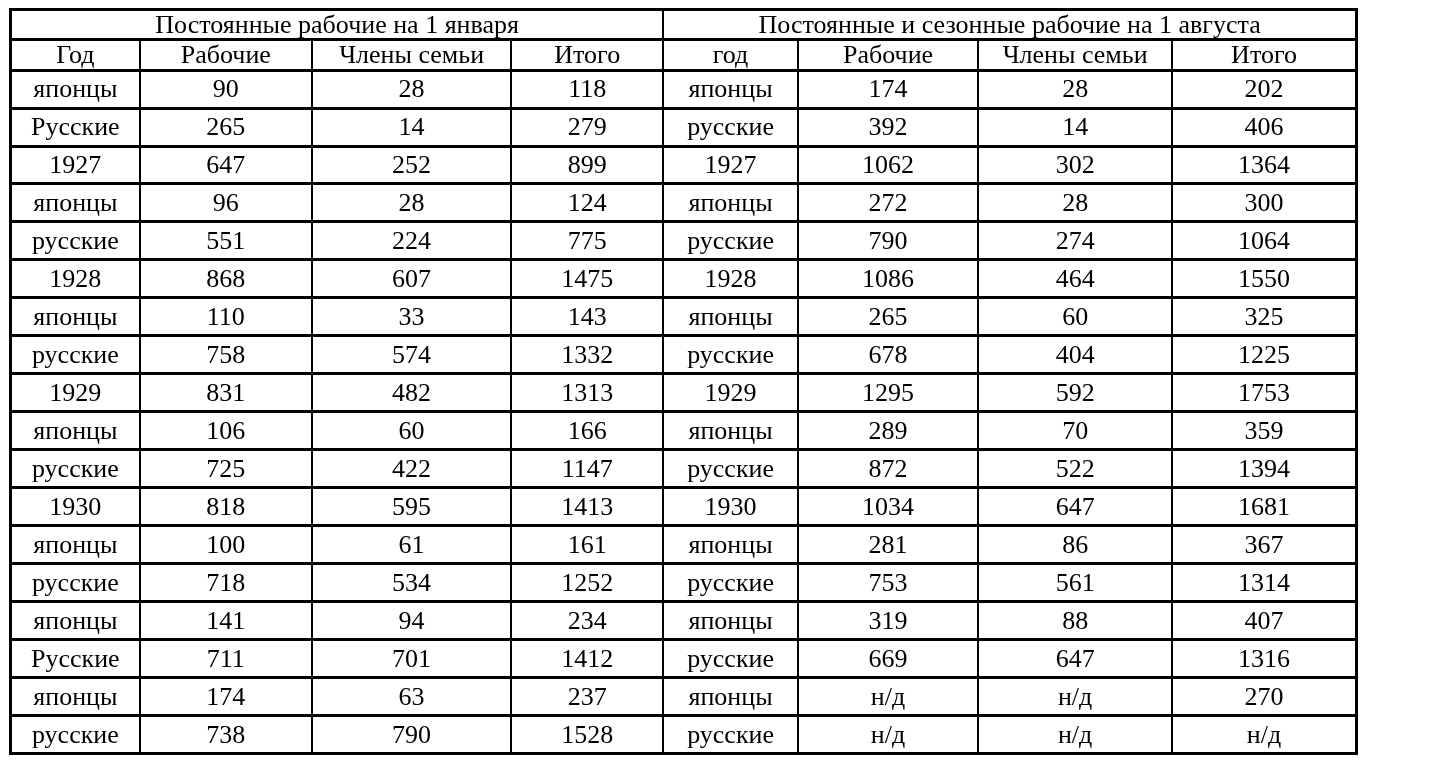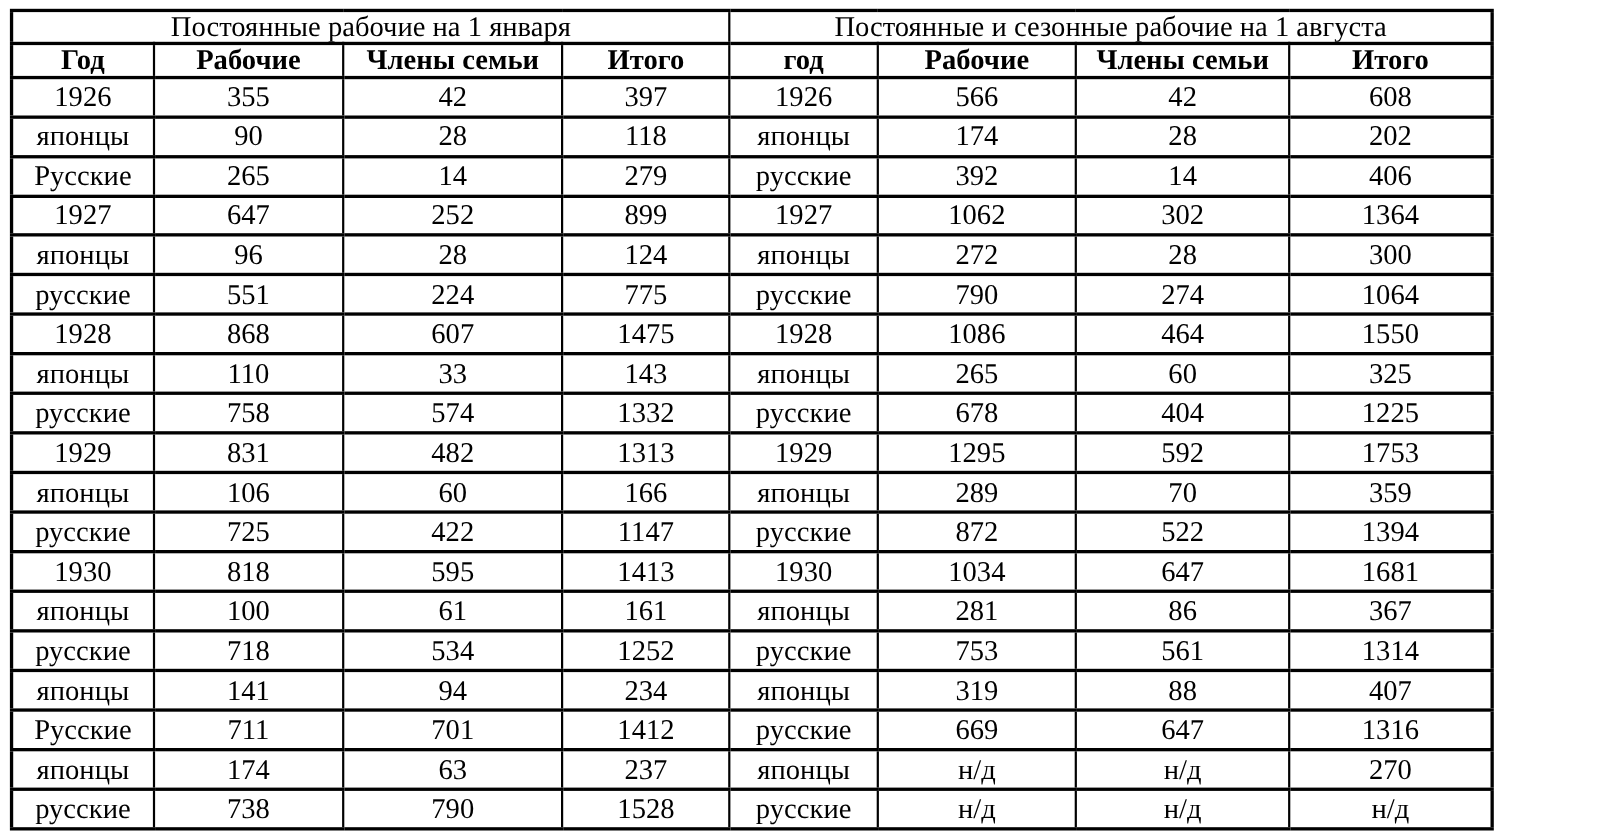--- a/index.html
+++ b/index.html
@@ -38,21 +38,20 @@
     overflow: hidden;
   }
   
   th.title-cell {
     font-family: "Liberation Sans", "DejaVu Sans", sans-serif;
     font-size: 23px;
     border-bottom-width: 2px;
   }
   tr.header-row th {
     border-top-width: 2px;
-    font-weight: bold;
   }
   
   .mid-l { border-right-width: 3px; }
 </style>
 </head>
 <body>
 
 <div class="page">
   <table class="workers">
     <colgroup>
@@ -76,30 +75,20 @@
         <th>Члены семьи</th>
         <th class="mid-l">Итого</th>
         <th>год</th>
         <th>Рабочие</th>
         <th>Члены семьи</th>
         <th>Итого</th>
       </tr>
     </thead>
     <tbody>
         <tr>
-          <td>1926</td>
-          <td>355</td>
-          <td>42</td>
-          <td class="mid-l">397</td>
-          <td>1926</td>
-          <td>566</td>
-          <td>42</td>
-          <td>608</td>
-        </tr>
-        <tr>
           <td>японцы</td>
           <td>90</td>
           <td>28</td>
           <td class="mid-l">118</td>
           <td>японцы</td>
           <td>174</td>
           <td>28</td>
           <td>202</td>
         </tr>
         <tr>

